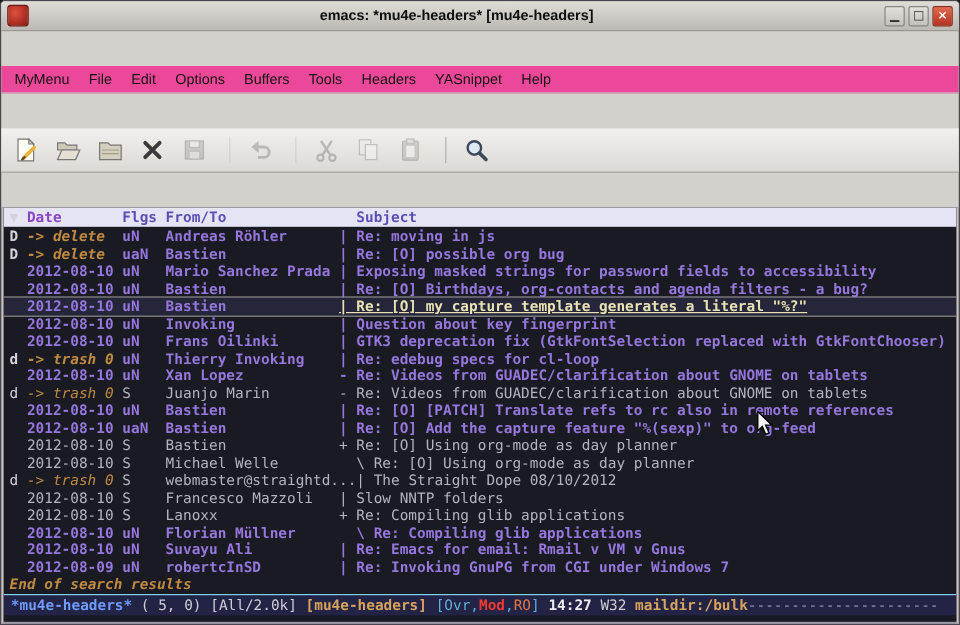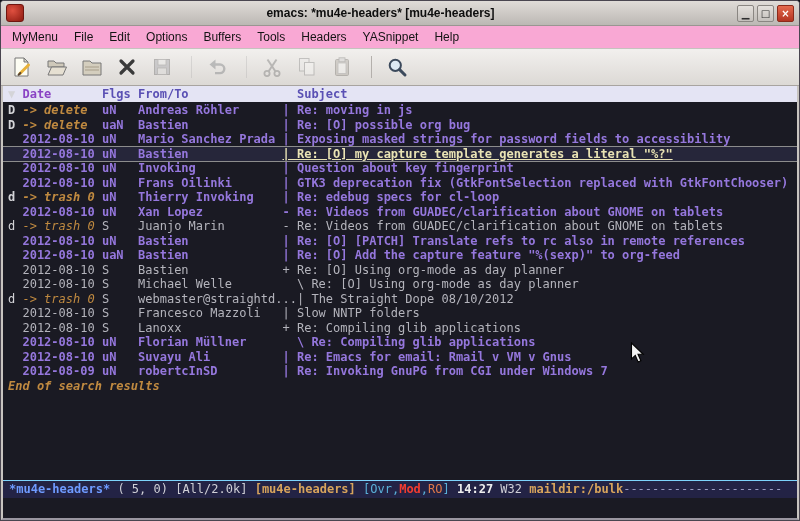--- a/index.html
+++ b/index.html
@@ -1,32 +1,32 @@
 <!DOCTYPE html>
 <html><head>
 <meta charset="utf-8">
 <style>
   html,body{margin:0;padding:0;width:800px;height:521px;overflow:hidden;background:#14141c;position:relative;}
   .window{width:800px;height:521px;box-sizing:border-box;border:1px solid #4a4650;border-radius:4px 4px 0 0;
           display:flex;flex-direction:column;overflow:hidden;background:#d4d0cc;
-          font-family:"Liberation Sans",sans-serif;}
+          font-family:"Liberation Sans",sans-serif;gap:29px;}
   
   .titlebar{height:24px;flex:none;background:linear-gradient(#e0dcd8,#bcb8b4);border-bottom:1px solid #9a9692;
             display:flex;align-items:center;padding:0 5px;}
   .app-icon{width:16px;height:16px;border-radius:3px;background:radial-gradient(circle at 35% 35%,#e05040,#8c1a10);
             flex:none;border:1px solid #701510;}
   .tb-title{flex:1;text-align:center;font-weight:bold;font-size:12px;color:#0e0e0e;
             overflow:hidden;white-space:nowrap;}
   .tb-btns{display:flex;gap:3px;flex:none;}
   .wbtn{width:17px;height:17px;box-sizing:border-box;border:1px solid #8a8682;border-radius:2px;
         background:linear-gradient(#e4e0dc,#c4c0bc);display:flex;align-items:center;justify-content:center;
         font:10px "DejaVu Sans",sans-serif;color:#2e2e2e;}
   .wbtn.close{background:linear-gradient(#e46a4e,#b43422);border-color:#8c2a1a;color:#fff;font-weight:bold;}
   
-  .menubar{height:22px;flex:none;background:#f9a8d4;border-bottom:1px solid #c6c2be;display:flex;align-items:center;
+  .menubar{height:22px;flex:none;background:#ec4899;border-bottom:1px solid #c6c2be;display:flex;align-items:center;
            padding:0 3px;font-size:12px;color:#141414;}
   .menu-item{padding:3px 8px;cursor:default;}
   
   .toolbar{height:36px;flex:none;background:linear-gradient(#f2f0ee,#dcd9d5);border-bottom:1px solid #a8a4a0;
            display:flex;align-items:center;padding:0 7px;}
   .tbtn{width:28px;height:28px;flex:none;display:flex;align-items:center;justify-content:center;
         border-radius:3px;margin-right:7px;}
   .tbtn svg{width:22px;height:22px;}
   .tbtn.disabled{opacity:.35;filter:grayscale(.8);}
   .tbtn.sep-before{margin-left:20px;position:relative;}
@@ -206,20 +206,21 @@
     </div>
 
   <div class="emacs-body">
 
     <div class="header-line"><span class="c-mark hl-sort">▼</span><span class="c-date hl-date">Date</span><span class="c-flags">Flgs</span><span class="c-from">From/To</span><span class="c-subj">  Subject</span></div>
 
     <div class="rows">
         <div class="hrow unread"><span class="c-mark">D</span><span class="c-date marked">-&gt; delete</span><span class="c-flags">uN</span><span class="c-from">Andreas Röhler</span><span class="c-subj">| Re: moving in js</span></div>
         <div class="hrow unread"><span class="c-mark">D</span><span class="c-date marked">-&gt; delete</span><span class="c-flags">uaN</span><span class="c-from">Bastien</span><span class="c-subj">| Re: [O] possible org bug</span></div>
         <div class="hrow unread"><span class="c-mark"></span><span class="c-date">2012-08-10</span><span class="c-flags">uN</span><span class="c-from">Mario Sanchez Prada</span><span class="c-subj">| Exposing masked strings for password fields to accessibility</span></div>
+        <div class="hrow unread"><span class="c-mark"></span><span class="c-date">2012-08-10</span><span class="c-flags">uN</span><span class="c-from">Bastien</span><span class="c-subj">| Re: [O] Birthdays, org-contacts and agenda filters - a bug?</span></div>
         <div class="hrow unread current"><span class="c-mark"></span><span class="c-date">2012-08-10</span><span class="c-flags">uN</span><span class="c-from">Bastien</span><span class="c-subj cursor-subj">| Re: [O] my capture template generates a literal "%?"</span></div>
         <div class="hrow unread"><span class="c-mark"></span><span class="c-date">2012-08-10</span><span class="c-flags">uN</span><span class="c-from">Invoking</span><span class="c-subj">| Question about key fingerprint</span></div>
         <div class="hrow unread"><span class="c-mark"></span><span class="c-date">2012-08-10</span><span class="c-flags">uN</span><span class="c-from">Frans Oilinki</span><span class="c-subj">| GTK3 deprecation fix (GtkFontSelection replaced with GtkFontChooser)</span></div>
         <div class="hrow unread"><span class="c-mark">d</span><span class="c-date marked">-&gt; trash 0</span><span class="c-flags">uN</span><span class="c-from">Thierry Invoking</span><span class="c-subj">| Re: edebug specs for cl-loop</span></div>
         <div class="hrow unread"><span class="c-mark"></span><span class="c-date">2012-08-10</span><span class="c-flags">uN</span><span class="c-from">Xan Lopez</span><span class="c-subj">- Re: Videos from GUADEC/clarification about GNOME on tablets</span></div>
         <div class="hrow seen"><span class="c-mark">d</span><span class="c-date marked">-&gt; trash 0</span><span class="c-flags">S</span><span class="c-from">Juanjo Marin</span><span class="c-subj">- Re: Videos from GUADEC/clarification about GNOME on tablets</span></div>
         <div class="hrow unread"><span class="c-mark"></span><span class="c-date">2012-08-10</span><span class="c-flags">uN</span><span class="c-from">Bastien</span><span class="c-subj">| Re: [O] [PATCH] Translate refs to rc also in remote references</span></div>
         <div class="hrow unread"><span class="c-mark"></span><span class="c-date">2012-08-10</span><span class="c-flags">uaN</span><span class="c-from">Bastien</span><span class="c-subj">| Re: [O] Add the capture feature "%(sexp)" to org-feed</span></div>
         <div class="hrow seen"><span class="c-mark"></span><span class="c-date">2012-08-10</span><span class="c-flags">S</span><span class="c-from">Bastien</span><span class="c-subj">+ Re: [O] Using org-mode as day planner</span></div>
         <div class="hrow seen"><span class="c-mark"></span><span class="c-date">2012-08-10</span><span class="c-flags">S</span><span class="c-from">Michael Welle</span><span class="c-subj">  \ Re: [O] Using org-mode as day planner</span></div>

